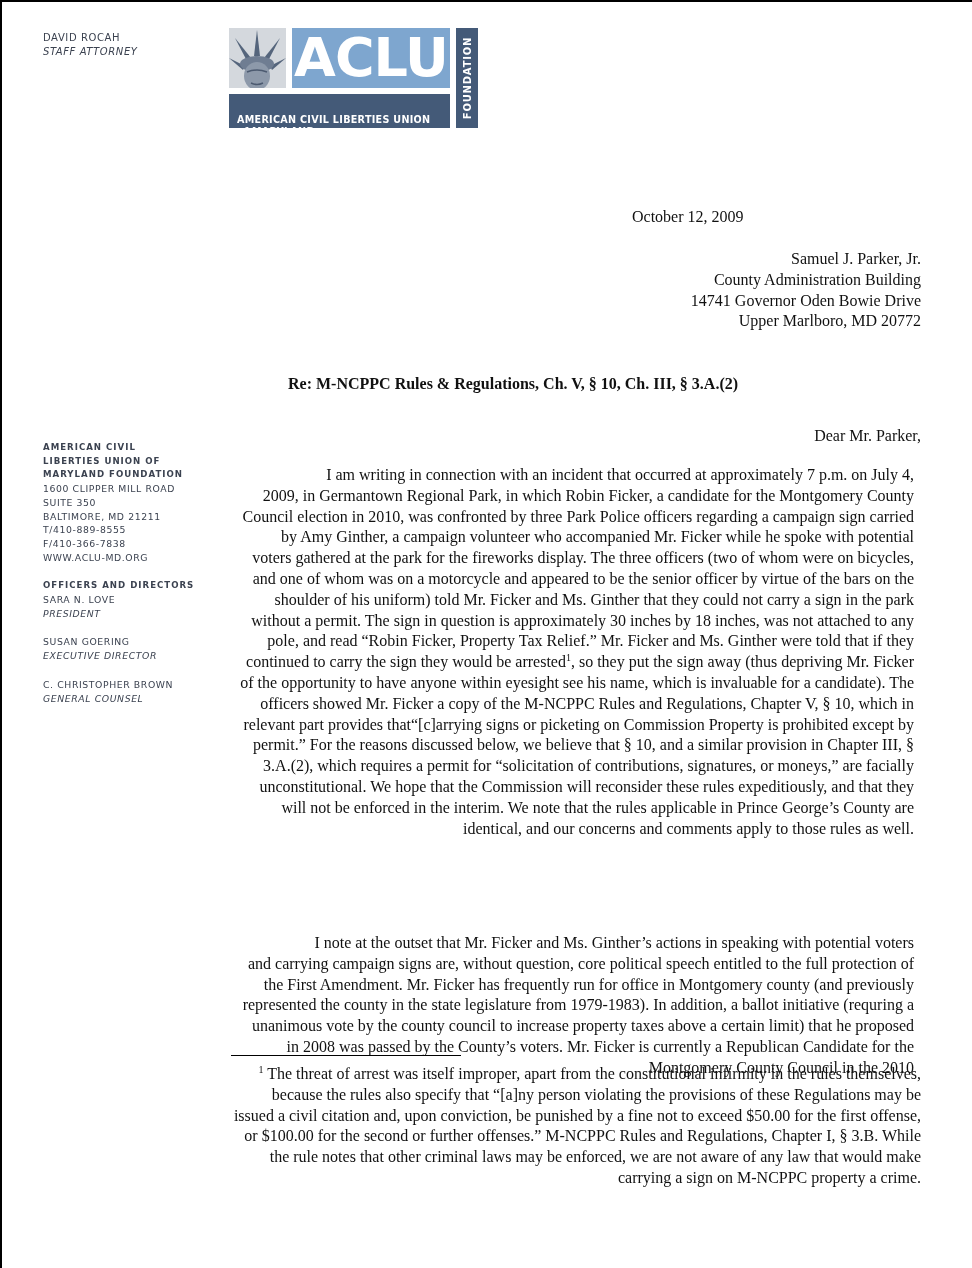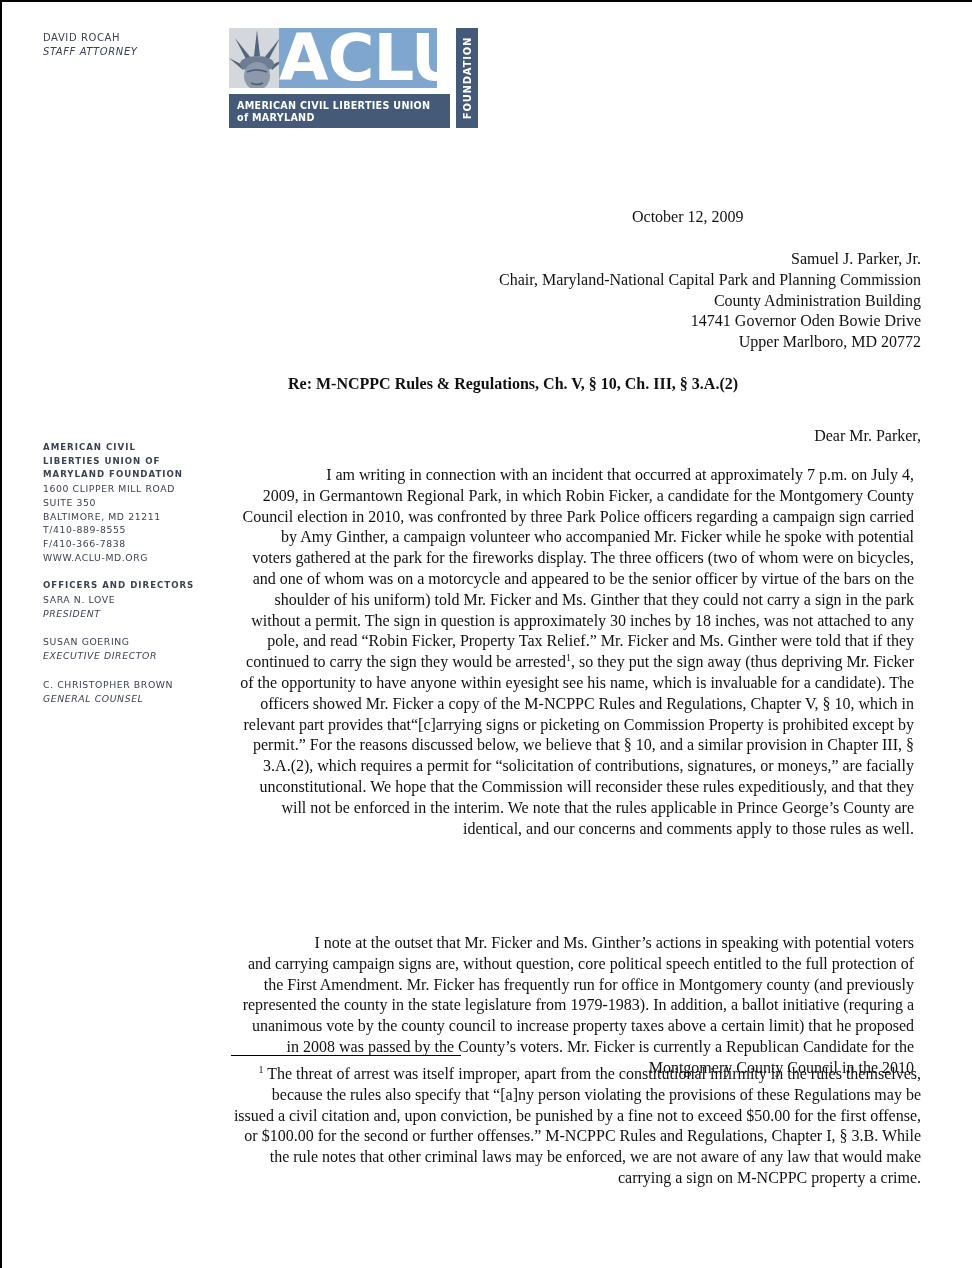--- a/index.html
+++ b/index.html
@@ -12,24 +12,24 @@
   .sans { font-family: "DejaVu Sans", "Liberation Sans", sans-serif; color: #3b4250; }
   .serif { font-family: "Liberation Serif", "DejaVu Serif", serif; color: #111; }
 
   
   #sender { position: absolute; left: 41px; top: 29px; font-size: 10px; line-height: 14px; letter-spacing: 0.6px; }
   #sender .title { font-style: italic; }
 
   
   #logo { position: absolute; left: 227px; top: 26px; width: 250px; height: 100px; }
   #logo .statue { position: absolute; left: 0; top: 0; width: 57px; height: 60px; background: #cfd3d8; overflow: hidden; }
-  #logo .aclu-box { position: absolute; left: 50px; top: 0; width: 158px; height: 60px; background: #7ea6cf; color: #fff;
-    font-family: "DejaVu Sans", sans-serif; font-weight: bold; font-size: 64px; line-height: 60px; letter-spacing: -1px; text-align: center; }
+  #logo .aclu-box { position: absolute; left: 63px; top: 0; width: 158px; height: 60px; background: #7ea6cf; color: #fff;
+    font-family: "DejaVu Sans", sans-serif; font-weight: bold; font-size: 54px; line-height: 60px; letter-spacing: -1px; text-align: center; }
   #logo .name-box { position: absolute; left: 0; top: 66px; width: 221px; height: 34px; background: #445a78; color: #fff;
-    font-family: "DejaVu Sans", sans-serif; font-weight: bold; font-size: 9.6px; line-height: 12px; padding: 6px 0 0 8px; box-sizing: border-box; letter-spacing: 0.3px; }
+    font-family: "DejaVu Sans", sans-serif; font-weight: bold; font-size: 9.6px; line-height: 12px; padding: 20px 0 0 8px; box-sizing: border-box; letter-spacing: 0.3px; }
   #logo .found-box { position: absolute; left: 227px; top: 0; width: 22px; height: 100px; background: #445a78; color: #fff;
     font-family: "DejaVu Sans", sans-serif; font-weight: bold; font-size: 10px; letter-spacing: 0.8px; }
   #logo .found-box span { position: absolute; left: 50%; top: 50%; transform: translate(-50%,-50%) rotate(-90deg); white-space: nowrap; }
 
   
   #sidebar { position: absolute; left: 41px; top: 439px; font-size: 9.3px; line-height: 13.7px; letter-spacing: 0.6px; }
   #sidebar .b { font-weight: bold; font-size: 8.6px; letter-spacing: 1px; }
   #sidebar .i { font-style: italic; }
   #sidebar .gap { height: 15px; }
 
@@ -98,21 +98,20 @@
   <div class="i">EXECUTIVE DIRECTOR</div>
   <div class="gap"></div>
   <div>C. CHRISTOPHER BROWN</div>
   <div class="i">GENERAL COUNSEL</div>
 </div>
 
 <div id="date" class="serif">October 12, 2009</div>
 
 <div id="recipient" class="letter serif">
   <div>Samuel J. Parker, Jr.</div>
-  <div>Chair, Maryland-National Capital Park and Planning Commission</div>
   <div>County Administration Building</div>
   <div>14741 Governor Oden Bowie Drive</div>
   <div>Upper Marlboro, MD  20772</div>
 </div>
 
 <div id="re" class="letter serif">Re: M-NCPPC Rules &amp; Regulations, Ch. V, § 10, Ch. III, § 3.A.(2)</div>
 
 <div id="salutation" class="letter serif">Dear Mr. Parker,</div>
 
 <div id="para1" class="letter serif para">

